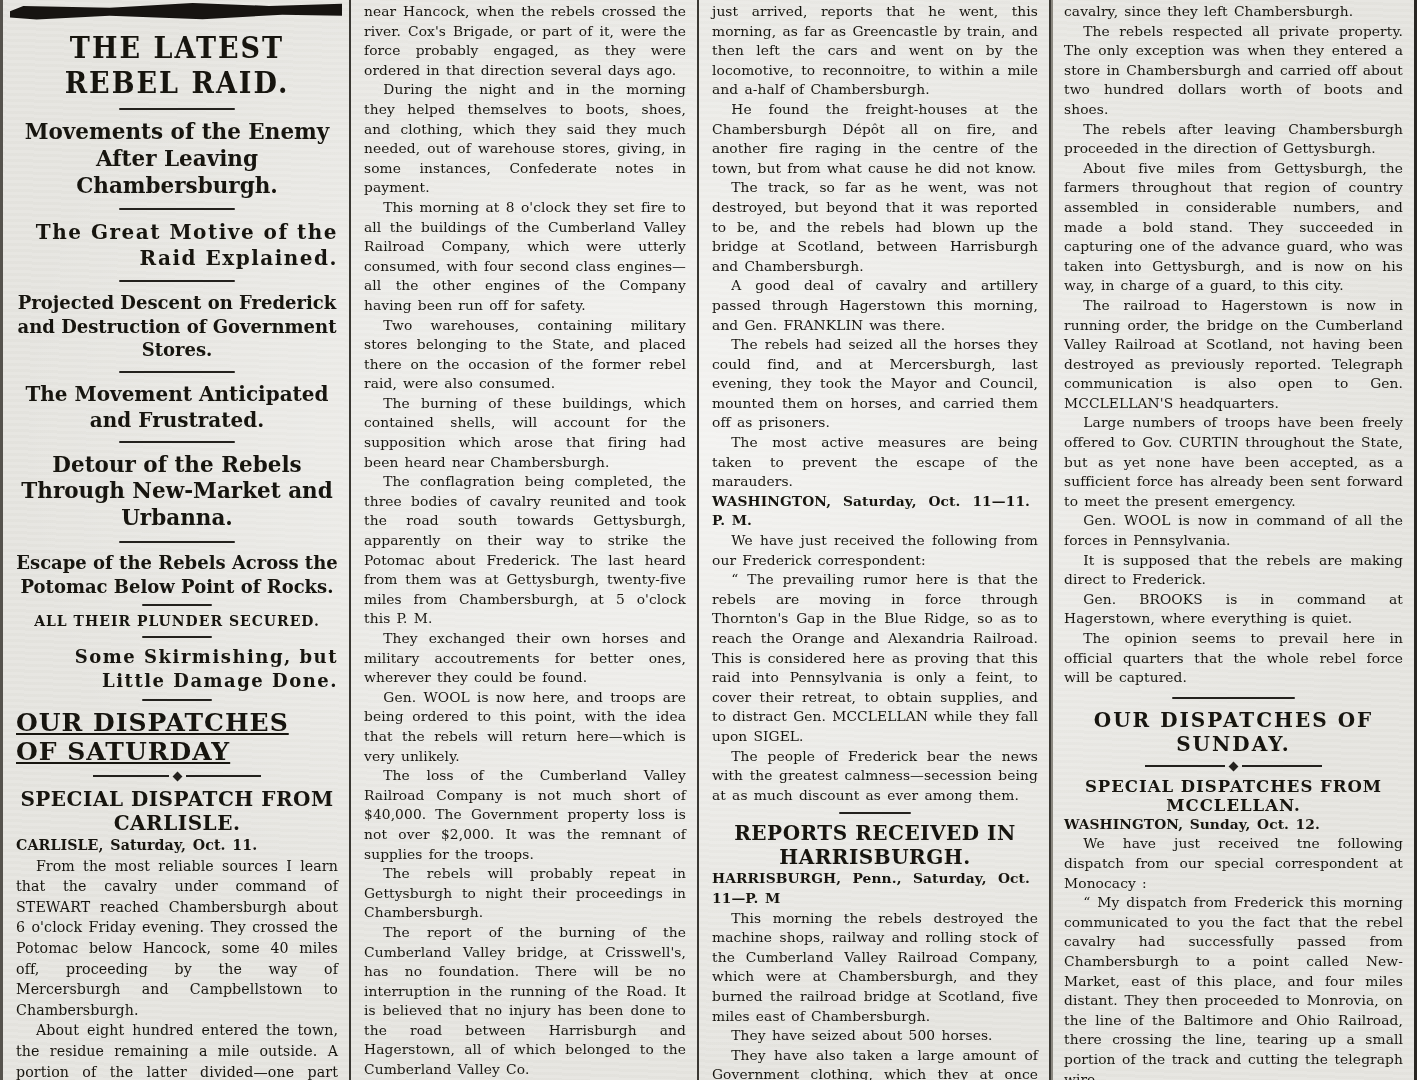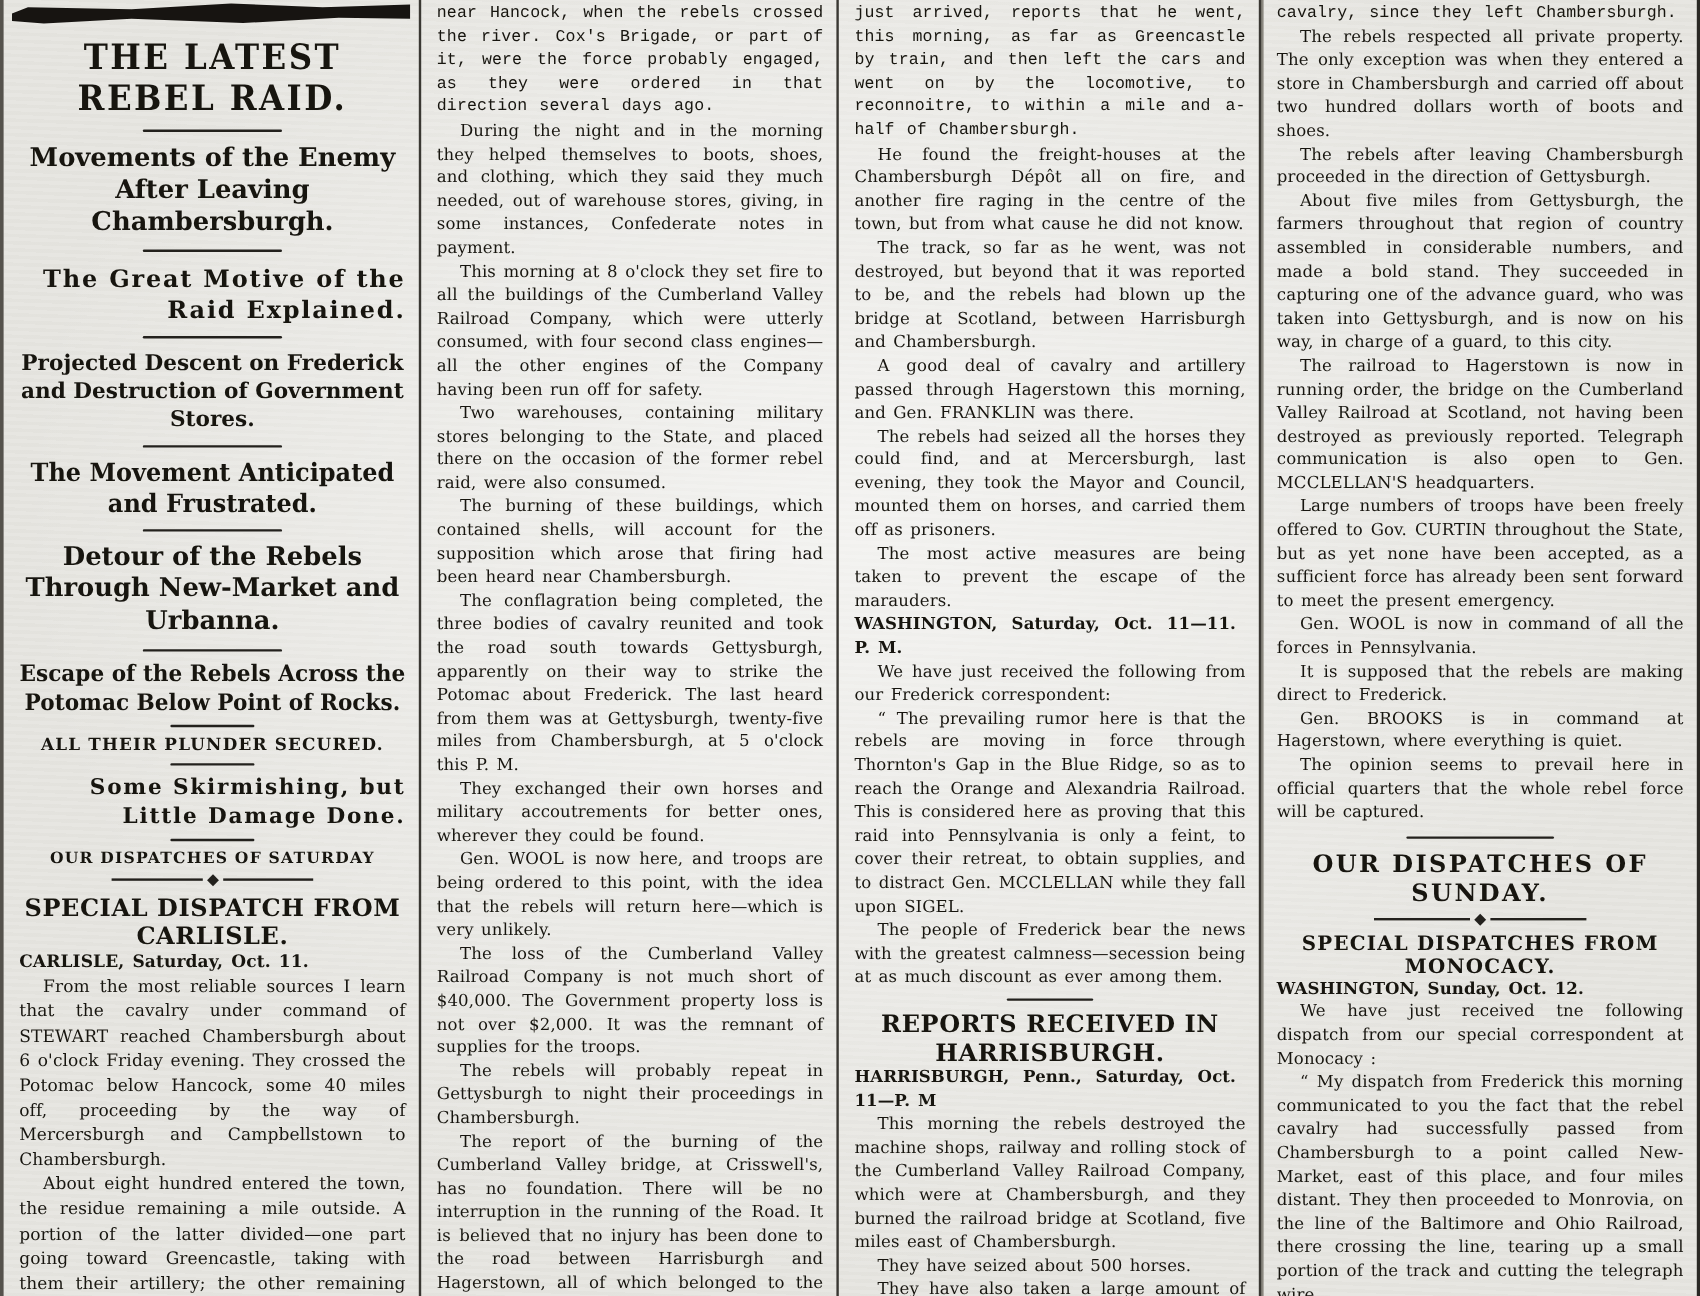--- a/index.html
+++ b/index.html
@@ -39,41 +39,41 @@
   .h-main{
     font-size:27px;font-weight:bold;text-align:center;
     letter-spacing:2px;margin:2px 0 0;line-height:1.2;
     transform:scaleY(1.08);
   }
   .h-a{font-size:21.5px;font-weight:bold;text-align:center;margin:0;line-height:1.25;}
   .h-fat{font-size:20px;font-weight:bold;text-align:right;margin:0;line-height:1.3;letter-spacing:1.5px;}
   .h-b{font-size:18px;font-weight:bold;text-align:center;margin:0;line-height:1.3;}
   .h-slab{font-size:20px;font-weight:bold;text-align:center;margin:0;line-height:1.25;transform:scaleY(1.05);}
   .h-caps{font-size:14px;font-weight:bold;text-align:center;margin:0;letter-spacing:1px;}
-  .sec-head{font-size:13px;font-weight:bold;text-align:center;margin:0;letter-spacing:1px;}
+  .sec-head{font-size:25px;font-weight:bold;text-align:left;margin:0;letter-spacing:1px;text-decoration:underline;}
   .sub-head{font-size:20px;font-weight:bold;text-align:center;margin:0;letter-spacing:.5px;}
   .sec-head-2{font-size:20px;font-weight:bold;text-align:center;margin:0;letter-spacing:2px;}
 
   .rule{width:36%;height:2px;background:#23211d;margin:9px auto;border-radius:1px;}
   .rule.small{width:22%;margin:7px auto;}
   .fancy{display:flex;align-items:center;justify-content:center;gap:5px;width:52%;margin:7px auto;}
   .fancy::before,.fancy::after{content:"";flex:1;height:2px;background:#23211d;}
   .fancy-diamond{width:7px;height:7px;background:#23211d;transform:rotate(45deg);}
 
   .body-text p{
     margin:0;
     font-size:13.8px;
     line-height:19.6px;
     text-align:justify;
     text-indent:1.4em;
     letter-spacing:.1px;
     word-spacing:.12em;
   }
   .col-1 .body-text p{font-size:14.2px;line-height:20.6px;}
-  .body-text p.noindent{text-indent:0;font-family:Liberation Mono, monospace;}
+  .body-text p.noindent{text-indent:0;}
   .dateline{
     margin:1px 0;
     font-size:13.2px;line-height:19px;
     font-weight:bold;
     text-align:right;
     padding-right:8px;
     text-indent:0 !important;
   }
 </style>
 </head>
@@ -180,21 +180,21 @@
       <p>Gen. WOOL is now in command of all the forces in Pennsylvania.</p>
       <p>It is supposed that the rebels are making direct to Frederick.</p>
       <p>Gen. BROOKS is in command at Hagerstown, where everything is quiet.</p>
       <p>The opinion seems to prevail here in official quarters that the whole rebel force will be captured.</p>
     </div>
     <div class="rule"></div>
     <h3 class="sec-head-2">OUR DISPATCHES OF SUNDAY.</h3>
     <div class="fancy">
         <span class="fancy-diamond"></span>
       </div>
-    <h4 class="sub-head" style="font-size:16.5px;letter-spacing:1px;">SPECIAL DISPATCHES FROM MONOCACY.</h4>
+    <h4 class="sub-head" style="font-size:16.5px;letter-spacing:1px;">SPECIAL DISPATCHES FROM MCCLELLAN.</h4>
     <div class="body-text">
       <p class="dateline">WASHINGTON, Sunday, Oct. 12.</p>
       <p>We have just received tne following dispatch from our special correspondent at Monocacy :</p>
       <p>“ My dispatch from Frederick this morning communicated to you the fact that the rebel cavalry had successfully passed from Chambersburgh to a point called New-Market, east of this place, and four miles distant.  They then proceeded to Monrovia, on the line of the Baltimore and Ohio Railroad, there crossing the line, tearing up a small portion of the track and cutting the telegraph wire.</p>
 
     </div>
   </div>
 
 </div>
 

